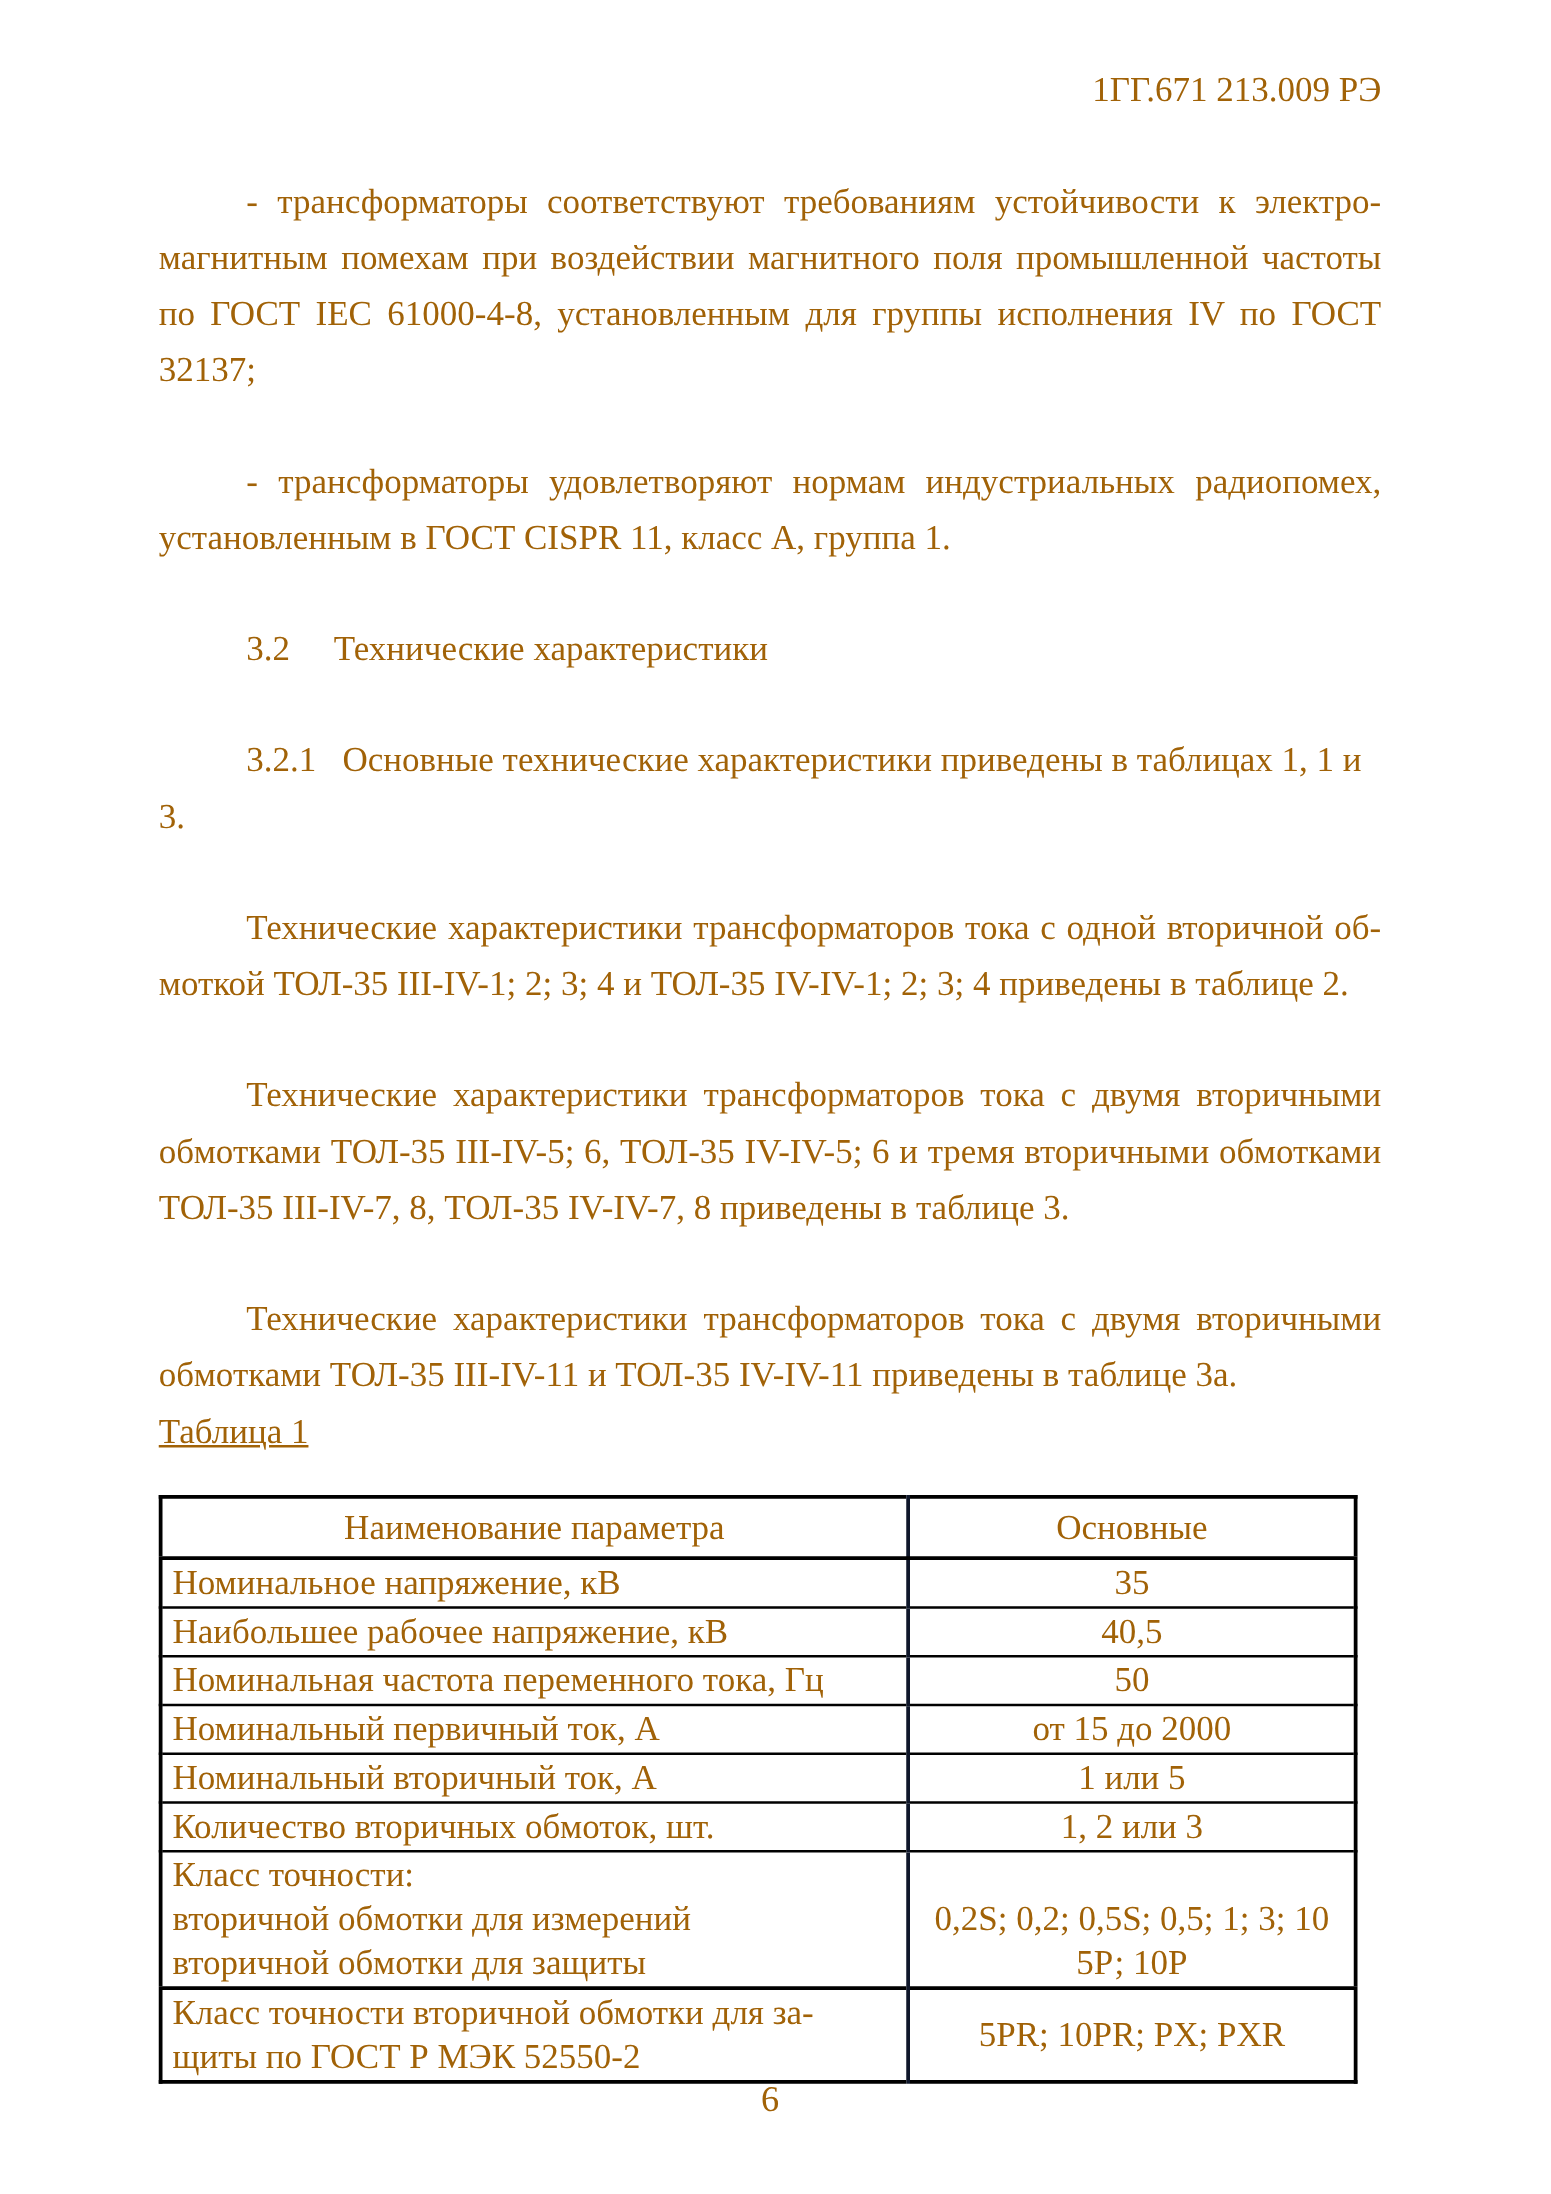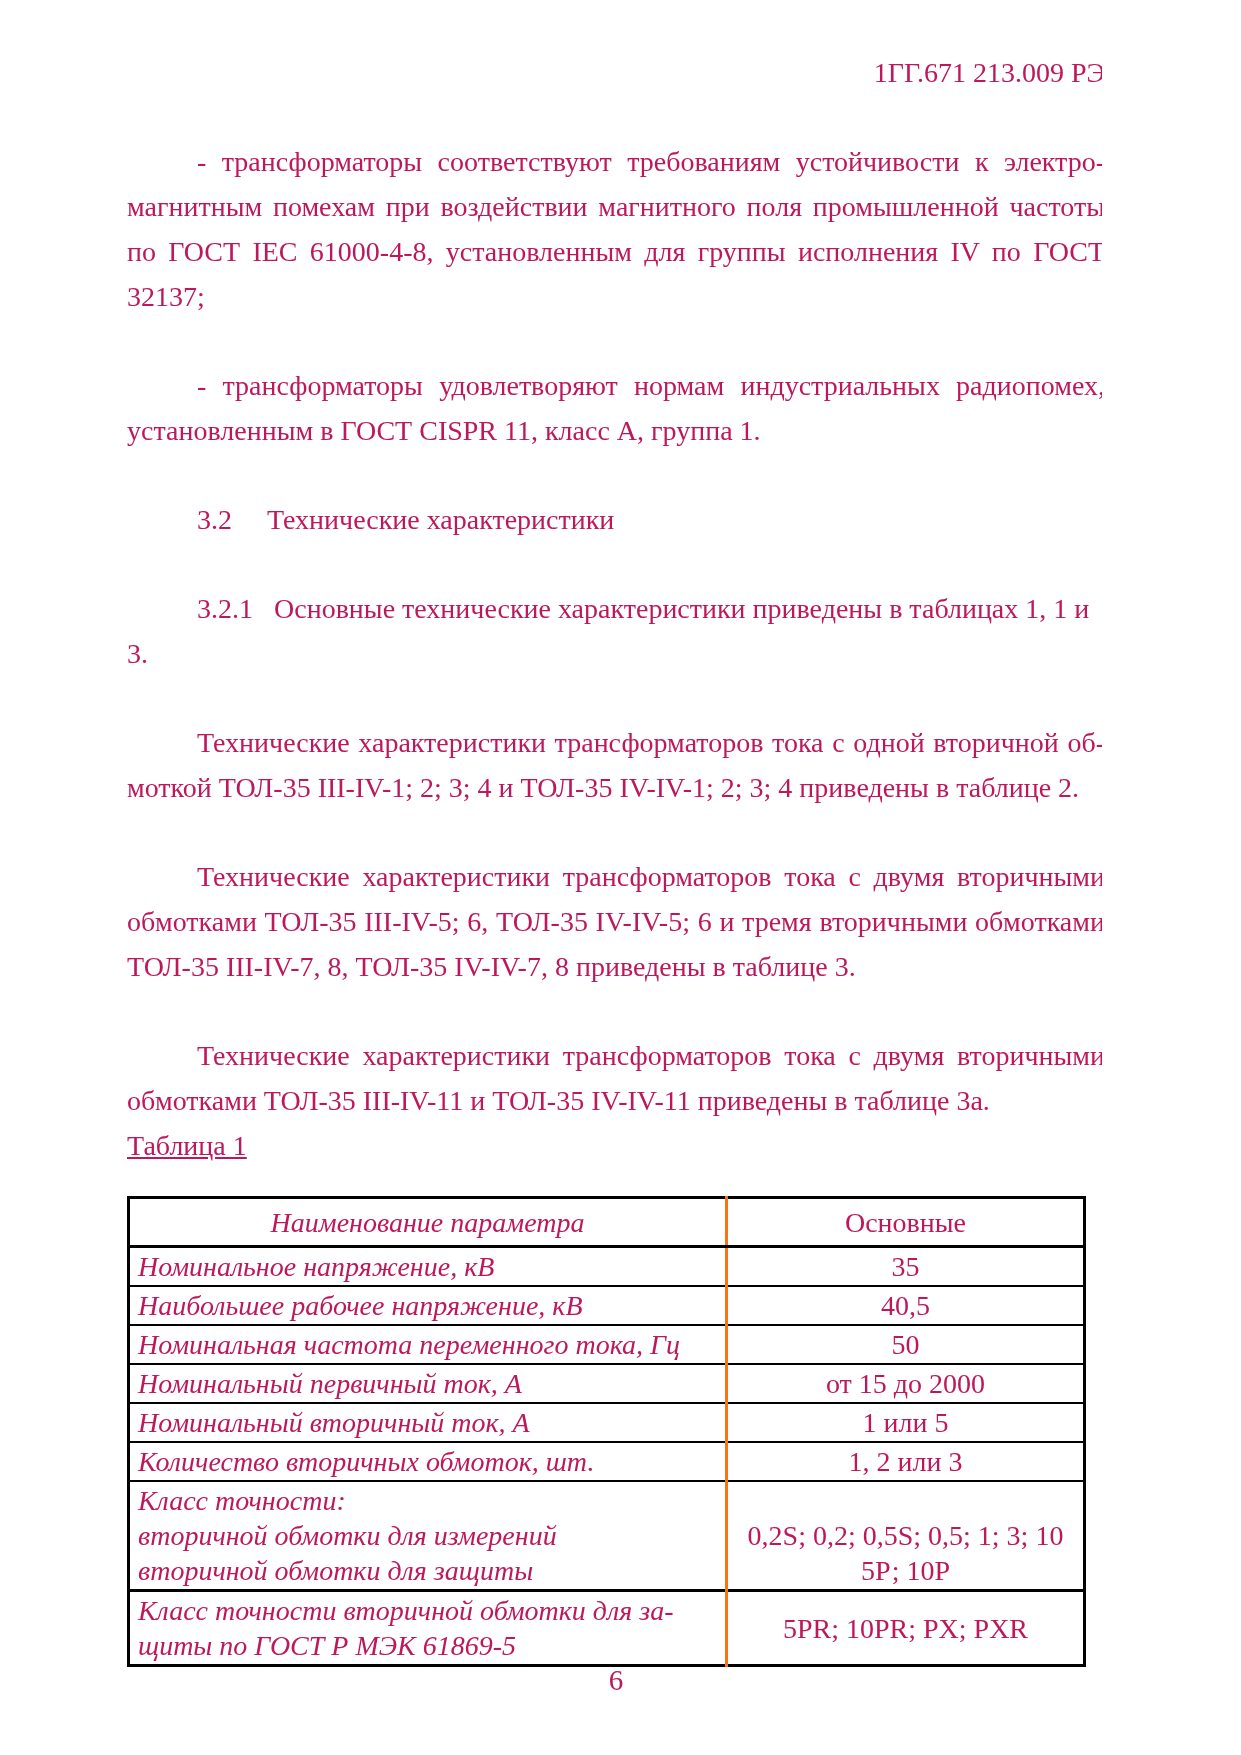--- a/index.html
+++ b/index.html
@@ -1,23 +1,24 @@
 <!DOCTYPE html>
 <html><head>
 <meta charset="utf-8">
 <style>
   html, body { margin: 0; padding: 0; background: #ffffff; }
   .page {
     position: relative;
     width: 1102px;
     height: 1755px;
     background: #ffffff;
-    color: #be185d;
+    color: #a16207;
     font-family: "Liberation Serif", "DejaVu Serif", serif;
     overflow: hidden;
+    padding-left: 19px;
   }
   .content {
     position: absolute;
     left: 127px;
     top: 50px;
     width: 978px;
     font-size: 28px;
     line-height: 45px;
   }
   .doc-code { text-align: right; }
@@ -35,21 +36,21 @@
     table-layout: fixed;
     width: 956px;
     margin-top: 28px;
     border: 3px solid #000;
     font-size: 28px;
     line-height: 35px;
   }
   .spec-table col.c1 { width: 598px; }
   .spec-table col.c2 { width: 358px; }
   .spec-table th, .spec-table td { border: 2px solid #000; }
-  .spec-table th:first-child, .spec-table td:first-child { border-right: 3px solid #f97316; font-style: italic; }
+  .spec-table th:first-child, .spec-table td:first-child { border-right: 3px solid #0f172a; }
   .spec-table thead th {
     border-bottom: 3px solid #000;
     font-weight: normal;
     height: 44px;
     text-align: center;
     vertical-align: middle;
   }
   .spec-table tbody td { height: 34px; vertical-align: middle; white-space: pre-line; }
   .spec-table td.label { text-align: left; padding: 1px 8px; }
   .spec-table td.value { text-align: center; padding: 1px 6px; }
@@ -144,21 +145,21 @@
           </tr>
           <tr>
             <td class="label">Класс точности:
 вторичной обмотки для измерений
 вторичной обмотки для защиты</td>
             <td class="value bottom">0,2S; 0,2; 0,5S; 0,5; 1; 3; 10
 5Р; 10Р</td>
           </tr>
           <tr>
             <td class="label">Класс точности вторичной обмотки для за-
-щиты по ГОСТ Р МЭК 61869-5</td>
+щиты по ГОСТ Р МЭК 52550-2</td>
             <td class="value">5PR; 10PR; PX; PXR</td>
           </tr>
         </tbody>
     </table>
   </div>
 
   <div class="page-number">6</div>
 </div>
 
 </body></html>

